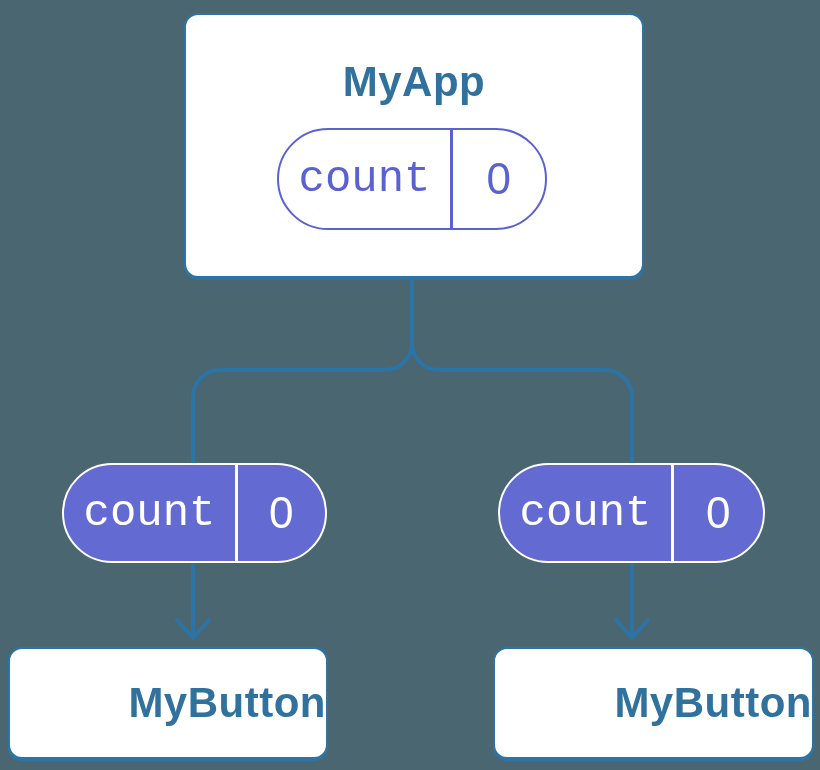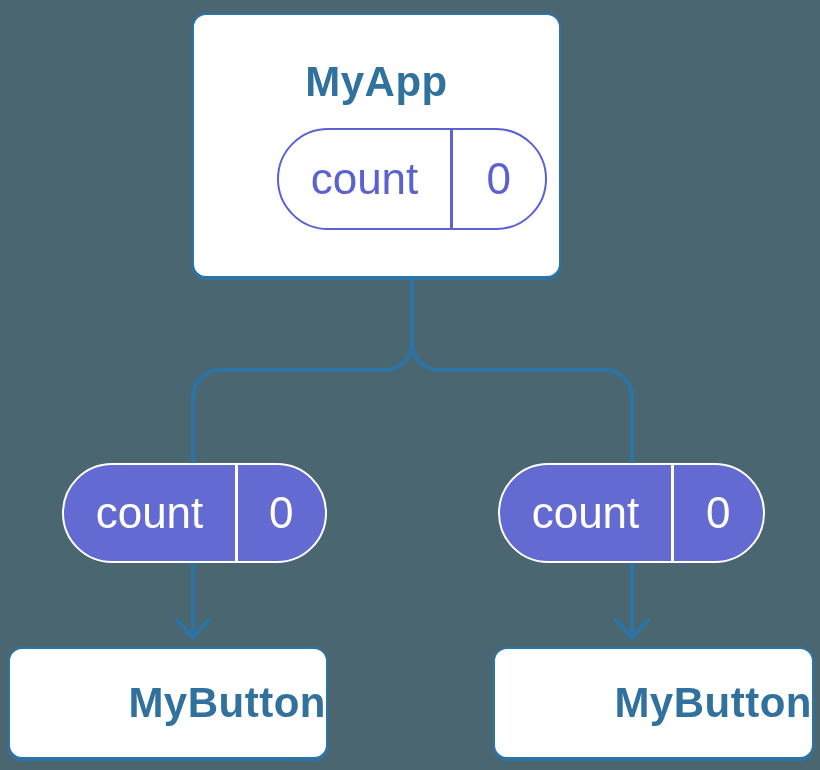--- a/index.html
+++ b/index.html
@@ -35,23 +35,23 @@
   }
   .node {
     position: absolute;
     background: #ffffff;
     border: 2.5px solid #2c74a6;
     border-radius: 14px;
     box-sizing: border-box;
     box-shadow: 0 2px 0 0 #2c74a6;
   }
   .node-root {
-    left: 192px;
+    left: 184px;
     top: 13px;
-    width: 369px;
+    width: 460px;
     height: 265px;
   }
   .node-title {
     font-size: 42px;
     font-weight: 700;
     color: #31719e;
     letter-spacing: 0.5px;
     white-space: nowrap;
   }
   .root-title {
@@ -113,20 +113,21 @@
     left: 498px;
     top: 463px;
     width: 267px;
     height: 100px;
   }
   .pill-name-cell {
     width: 171px;
     display: flex;
     align-items: center;
     justify-content: center;
+    font-family: Liberation Mono, monospace;
   }
   .pill-divider {
     width: 2.5px;
     background: currentColor;
   }
   .pill-value-cell {
     flex: 1;
     display: flex;
     align-items: center;
     justify-content: center;

